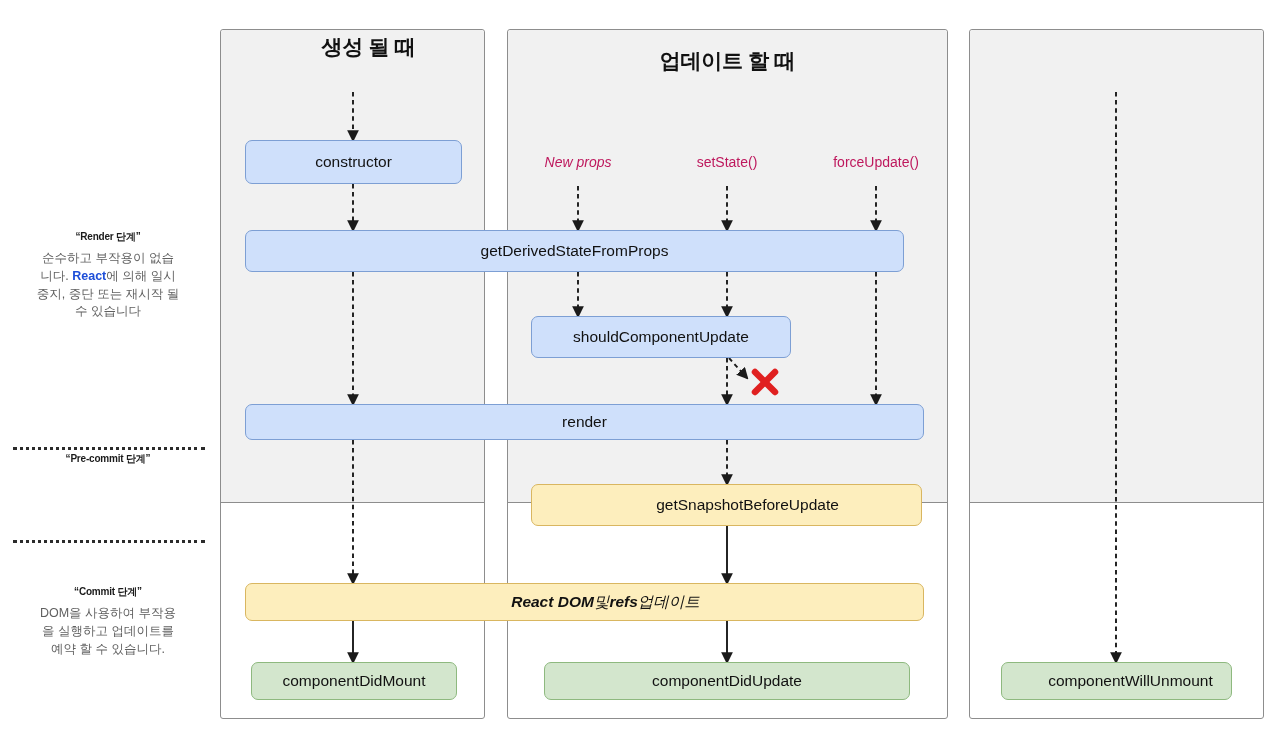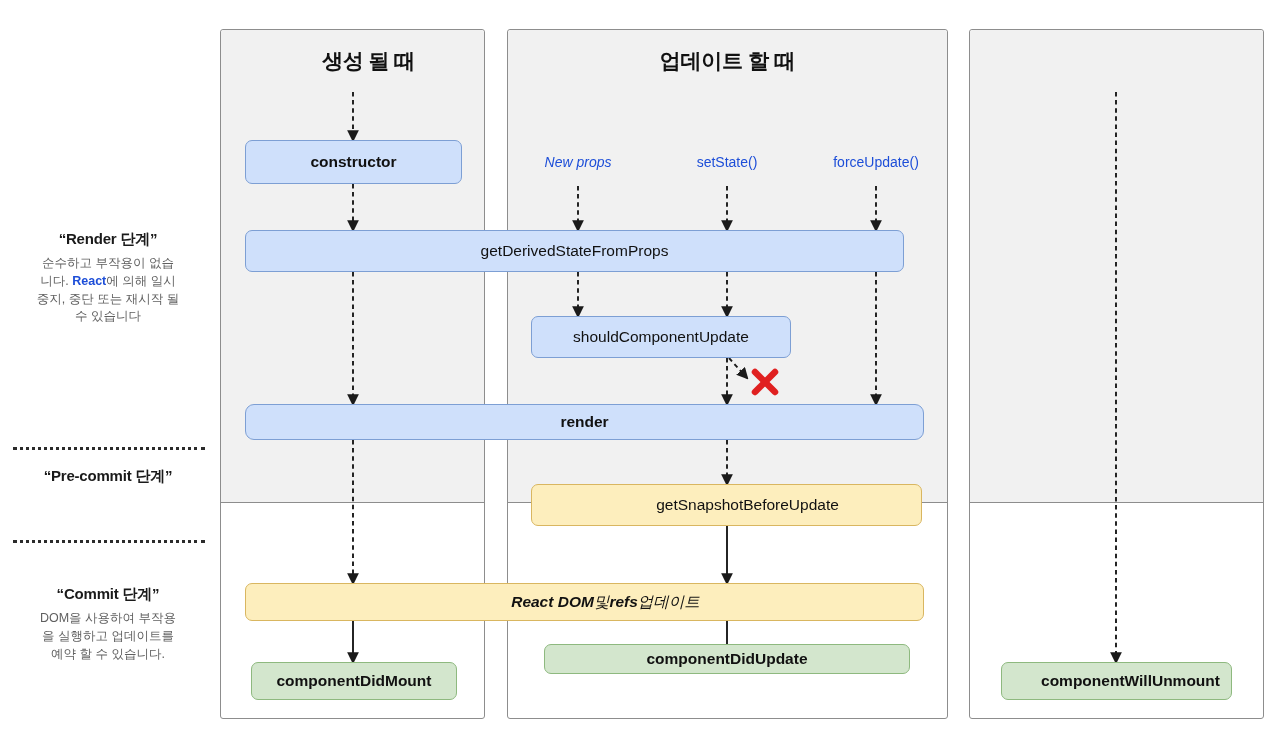--- a/index.html
+++ b/index.html
@@ -10,21 +10,21 @@
     overflow:hidden;
     position:relative;
     color:#1a1a1a;
   }
   #stage{position:absolute;left:0;top:0;width:1280px;height:748px;}
 
   
   .phase-col{position:absolute;left:0;top:0;width:220px;height:748px;}
   .phase{position:absolute;width:200px;left:8px;text-align:center;}
   .phase-title{
-    font-size:15px;font-weight:bold;color:#1a1a1a;
+    font-size:10px;font-weight:bold;color:#1a1a1a;
     letter-spacing:-0.2px;margin-bottom:6px;white-space:nowrap;
   }
   .phase-desc{
     font-size:12.5px;line-height:1.42;color:#5f5f5f;
   }
   .phase-desc b{color:#1d4ed8;font-weight:bold;}
   .dotted-rule{
     position:absolute;left:13px;width:192px;height:0;
     border-top:3px dotted #2b2b2b;
   }
@@ -59,27 +59,27 @@
     border-radius:7px;
     display:flex;align-items:center;justify-content:center;
     font-size:15.5px;
     text-align:center;
     line-height:1.15;
     white-space:nowrap;
   }
   .node.blue{background:#cfe0fb;border:1px solid #7d9fd4;color:#111;}
   .node.yellow{background:#fdeebd;border:1px solid #d9b660;color:#111;padding-left:42px;}
   .node.green{background:#d3e6cd;border:1px solid #8eb97f;color:#111;}
-  .node.b{font-weight:bold;}
+  .node.b{font-weight:normal;}
   .node.i{font-style:italic;}
 
   .trigger{
     position:absolute;
     font-size:14px;
-    color:#1d4ed8;
+    color:#be185d;
     text-align:center;
     white-space:nowrap;
     transform:translateX(-50%);
   }
   .trigger.i{font-style:italic;}
 
   
   .conn{position:absolute;pointer-events:none;}
   .redx{
     position:absolute;
@@ -100,21 +100,21 @@
       <div class="phase-desc">
         <span>순수하고 부작용이 없습</span><br>
         <span>니다. <b>React</b>에 의해 일시</span><br>
         <span>중지, 중단 또는 재시작 될</span><br>
         <span>수 있습니다</span>
       </div>
     </div>
 
     <div class="dotted-rule" style="top:447px;"></div>
 
-    <div class="phase" style="top:467px;">
+    <div class="phase" style="top:452px;">
       <div class="phase-title">“Pre-commit 단계”</div>
     </div>
 
     <div class="dotted-rule" style="top:540px;"></div>
 
     <div class="phase" style="top:585px;">
       <div class="phase-title">“Commit 단계”</div>
       <div class="phase-desc">
         <span>DOM을 사용하여 부작용</span><br>
         <span>을 실행하고 업데이트를</span><br>
@@ -125,21 +125,21 @@
 
   <div class="panel" style="left:220px;top:29px;width:265px;height:690px;"></div>
   <div class="panel-shade" style="left:221px;top:30px;width:263px;height:473px;border-radius:3px 3px 0 0;"></div>
 
   <div class="panel" style="left:507px;top:29px;width:441px;height:690px;"></div>
   <div class="panel-shade" style="left:508px;top:30px;width:439px;height:473px;border-radius:3px 3px 0 0;"></div>
 
   <div class="panel" style="left:969px;top:29px;width:295px;height:690px;"></div>
   <div class="panel-shade" style="left:970px;top:30px;width:293px;height:473px;border-radius:3px 3px 0 0;"></div>
 
-  <div class="panel-head" style="left:220px;top:47px;width:297px;font-family:Liberation Serif, serif;">생성 될 때</div>
+  <div class="panel-head" style="left:220px;top:33px;width:297px;">생성 될 때</div>
   <div class="panel-head" style="left:507px;top:47px;width:441px;">업데이트 할 때</div>
 
   <svg class="conn" style="left:0;top:0;width:1280px;height:748px;" width="1280" height="748">
     <defs>
       <marker id="ah" viewBox="0 0 10 10" refX="8.2" refY="5" markerWidth="6.2" markerHeight="6.2" orient="auto-start-reverse">
         <path d="M 0 0 L 10 5 L 0 10 z" fill="#1a1a1a"></path>
       </marker>
     </defs>
     <g stroke="#1a1a1a" stroke-width="1.9" fill="none" stroke-dasharray="4.5,3.6" marker-end="url(#ah)">
 
@@ -185,25 +185,25 @@
   <div class="trigger i" style="left:578px;top:154px;">New props</div>
   <div class="trigger" style="left:727px;top:154px;">setState()</div>
   <div class="trigger" style="left:876px;top:154px;">forceUpdate()</div>
 
   <div class="node blue b" style="left:245px;top:140px;width:217px;height:44px;">constructor</div>
 
   <div class="node blue" style="left:245px;top:230px;width:659px;height:42px;">getDerivedStateFromProps</div>
 
   <div class="node blue" style="left:531px;top:316px;width:260px;height:42px;">shouldComponentUpdate</div>
 
-  <div class="node blue b" style="left:245px;top:404px;width:679px;height:36px;border-radius:9px;">render</div>
+  <div class="node blue b" style="left:245px;top:404px;width:679px;height:36px;">render</div>
 
   <div class="node yellow" style="left:531px;top:484px;width:391px;height:42px;">getSnapshotBeforeUpdate</div>
 
   <div class="node yellow i" style="left:245px;top:583px;width:679px;height:38px;"><b>React DOM</b> 및 <b>refs</b> 업데이트</div>
 
   <div class="node green b" style="left:251px;top:662px;width:206px;height:38px;">componentDidMount</div>
 
-  <div class="node green b" style="left:544px;top:644px;width:366px;height:30px;">componentDidUpdate</div>
+  <div class="node green b" style="left:544px;top:662px;width:366px;height:38px;">componentDidUpdate</div>
 
   <div class="node green b" style="left:1001px;top:662px;width:231px;height:38px;padding-left:28px;">componentWillUnmount</div>
 
 </div>
 
 </body></html>

